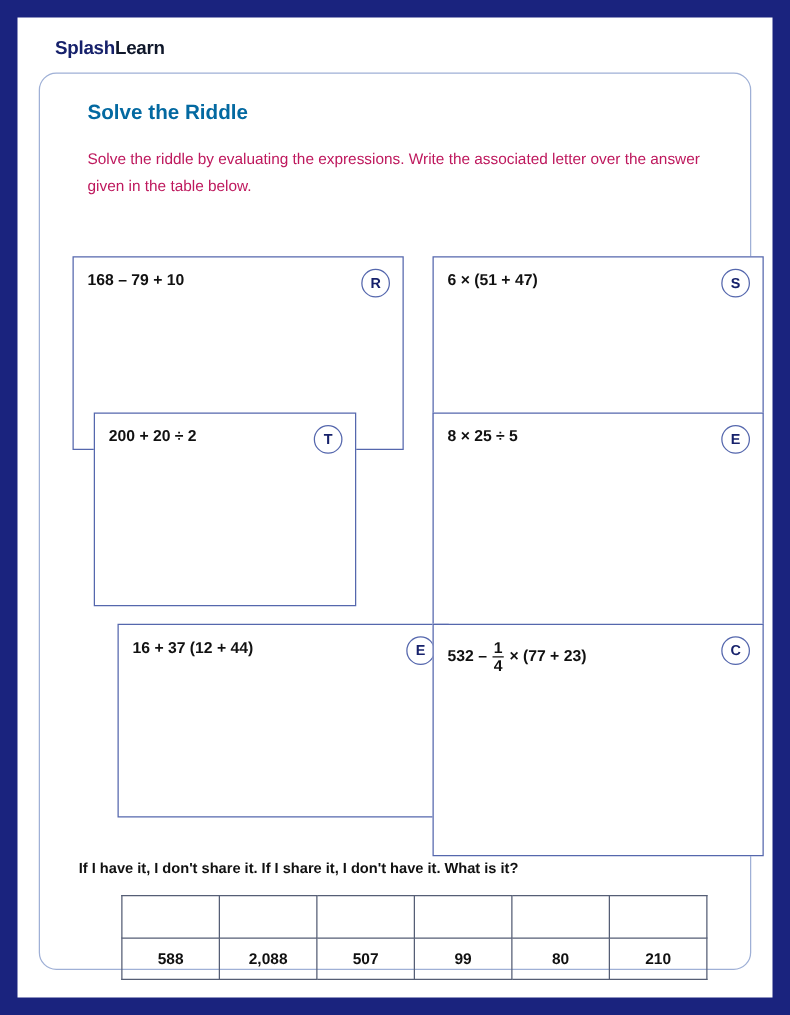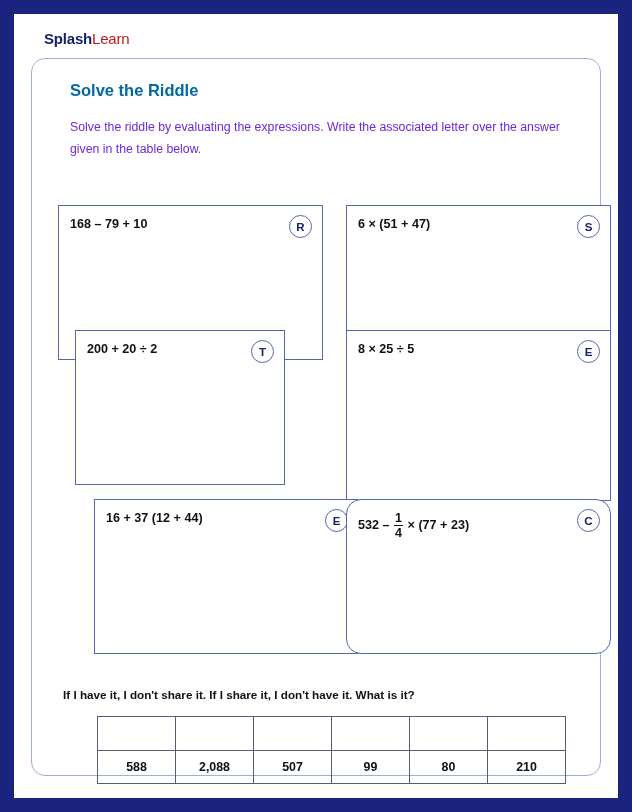--- a/index.html
+++ b/index.html
@@ -24,21 +24,21 @@
   }
   .brand {
     position: absolute;
     left: 30px;
     top: 16px;
     font-size: 15px;
     font-weight: bold;
     letter-spacing: -0.2px;
   }
   .brand .splash { color: #16216b; }
-  .brand .learn { color: #b91c1c; font-weight: normal; }
+  .brand .learn { color: #0f172a; font-weight: bold; }
 
   .card {
     position: absolute;
     left: 17px;
     top: 44px;
     width: 570px;
     height: 718px;
     border: 1px solid #9fb0d6;
     border-radius: 14px;
     box-sizing: border-box;
@@ -51,21 +51,21 @@
     font-size: 16.5px;
     font-weight: bold;
     color: #0369a1;
   }
   .instructions {
     position: absolute;
     left: 38px;
     top: 58px;
     width: 505px;
     font-size: 12.3px;
-    color: #6d28d9;
+    color: #be185d;
     line-height: 1.75;
   }
 
   .grid {
     position: absolute;
     left: 26px;
     top: 102px;
     width: 518px;
   }
   .qbox {
@@ -179,21 +179,21 @@
       </div>
       <div class="qbox" style="left:288px; top:169px; width:265px; height:171px;">
         <div class="expr">8 × 25 ÷ 5</div>
         <div class="letter">E</div>
       </div>
 
       <div class="qbox" style="left:0px; top:338px; width:265px; height:155px;margin-left:36px;">
         <div class="expr">16 + 37 (12 + 44)</div>
         <div class="letter">E</div>
       </div>
-      <div class="qbox" style="left:288px; top:338px; width:265px; height:155px;border-radius:15px;">
+      <div class="qbox" style="left:288px; top:338px; width:265px; height:186px;">
         <div class="expr"><span>532 – </span><span class="frac"><span class="num">1</span><span class="den">4</span></span><span> × (77 + 23)</span></div>
         <div class="letter">C</div>
       </div>
 
     </div>
 
     <div class="riddle">If I have it, I don't share it. If I share it, I don't have it. What is it?</div>
 
     <table class="answer-table">
       <tbody>

